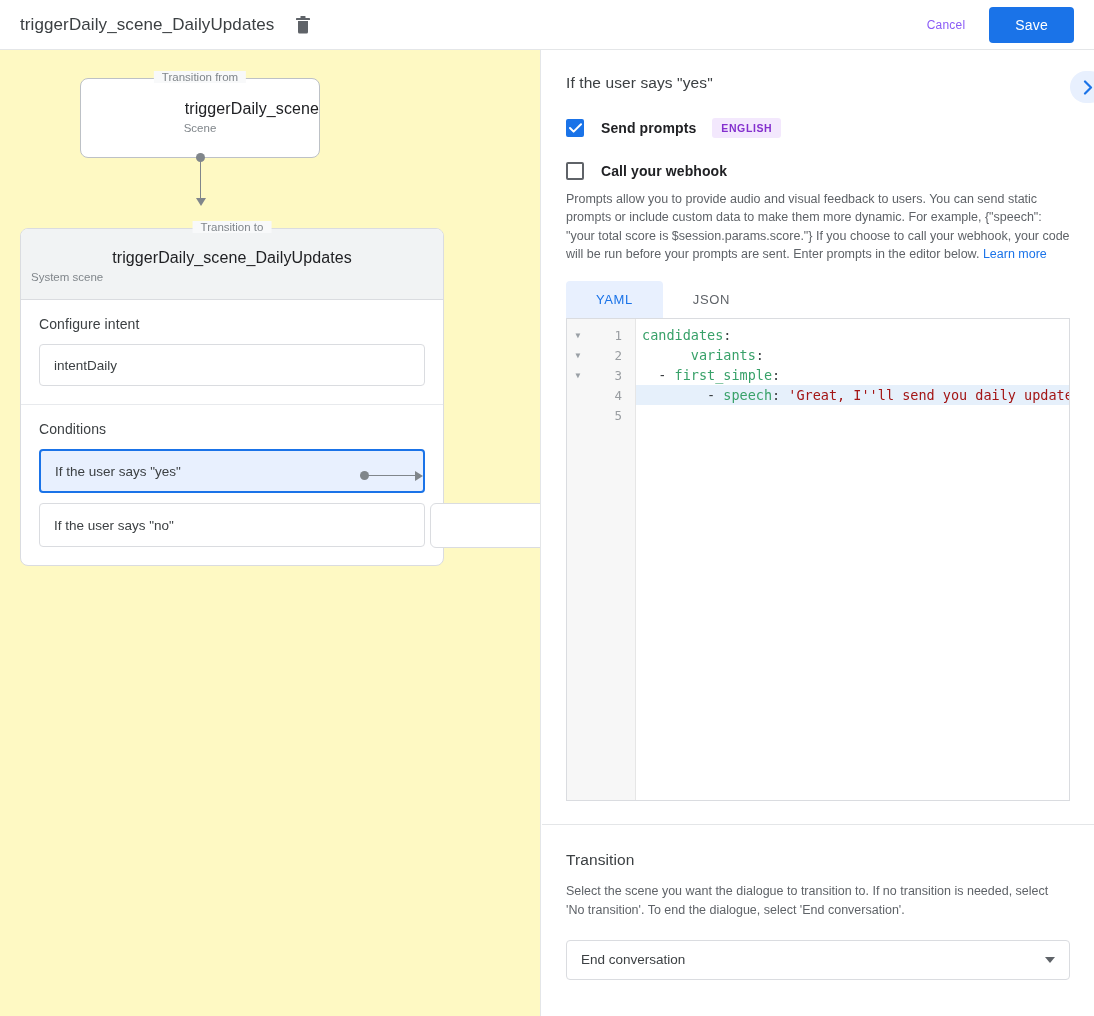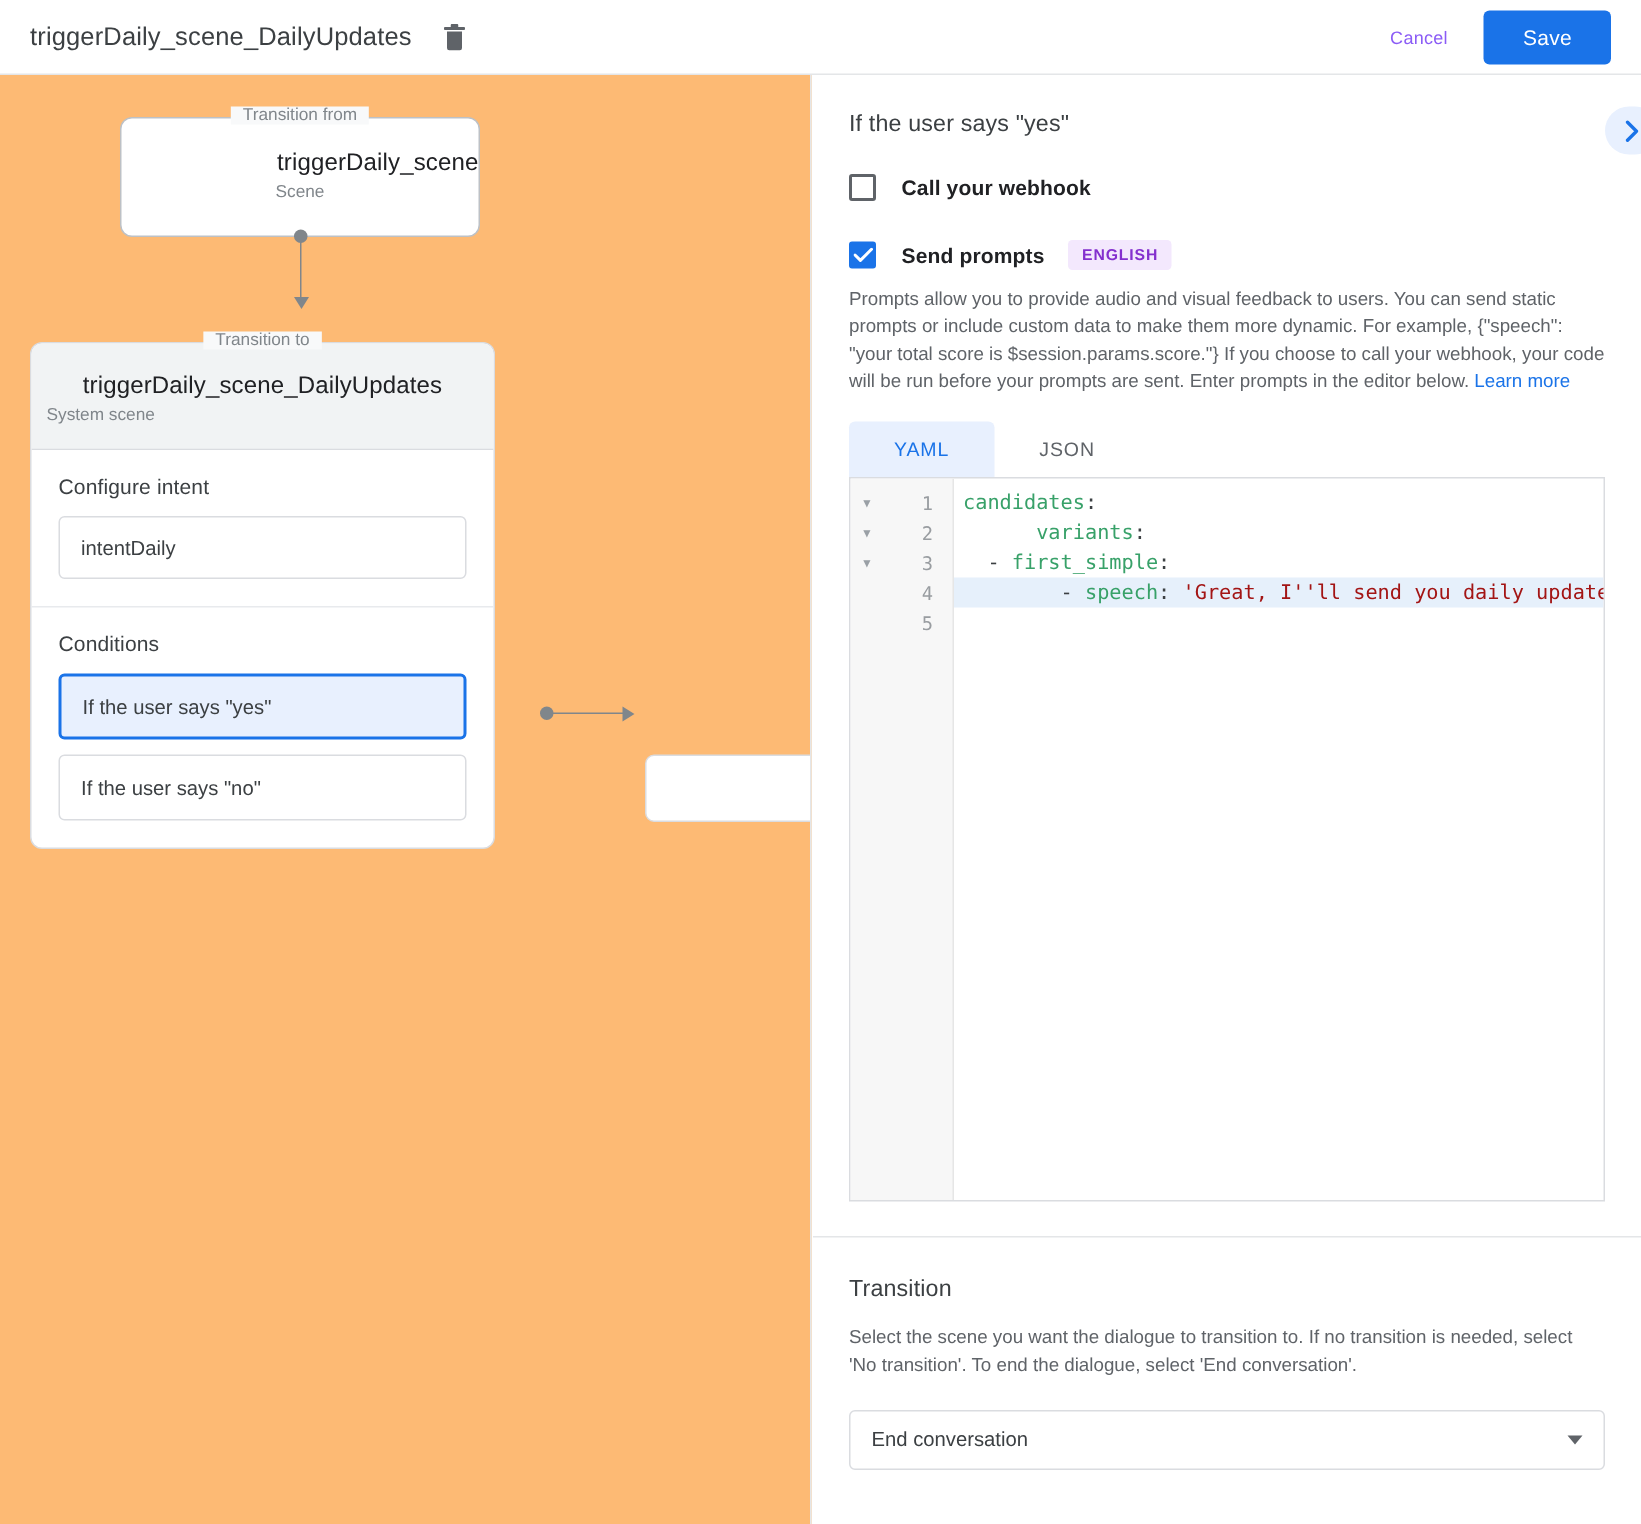--- a/index.html
+++ b/index.html
@@ -39,21 +39,21 @@
   }
   .save-btn {
     background: #1a73e8; color: #fff; font-size: 14px; font-weight: 500;
     padding: 10px 26px; border-radius: 4px; border: none; cursor: pointer;
     letter-spacing: .2px;
   }
 
   
   .canvas {
     position: absolute; left: 0; top: 50px; width: 541px; height: 966px;
-    background: #fdba74; border-right: 1px solid #e4e6e8;
+    background: #fef9c3; border-right: 1px solid #e4e6e8;
     overflow: hidden;
   }
   .fs-legend {
     position: absolute; top: -8px; left: 50%; transform: translateX(-50%);
     background: #f8f9fa; padding: 0 8px;
     font-size: 11.5px; color: #80868b; white-space: nowrap;
   }
 
   
   .node-from {
@@ -86,21 +86,21 @@
     border-top: 8px solid #80868b;
   }
   .arrow-right {
     position: absolute; width: 0; height: 0;
     border-top: 5px solid transparent; border-bottom: 5px solid transparent;
     border-left: 8px solid #80868b;
   }
 
   
   .node-to {
-    position: absolute; left: 20px; top: 178px; width: 310px;
+    position: absolute; left: 20px; top: 178px; width: 424px;
     border: 1px solid #dadce0; border-radius: 8px; background: #ffffff;
   }
   .node-to-header {
     background: #f1f3f4; border-radius: 7px 7px 0 0; padding: 20px 10px 16px;
     border-bottom: 1px solid #dadce0;
   }
   .node-to-header .ttl {
     text-align: center; font-size: 16px; color: #202124; letter-spacing: .1px;
   }
   .node-to-header .sub {
@@ -301,35 +301,35 @@
 
     <div class="rp-top">
       <div class="rp-title">If the user says "yes"</div>
 
       <div class="expand-chevron">
         <svg width="11" height="15" viewBox="0 0 11 15">
           <path d="M2 1.5 L8 7.5 L2 13.5" fill="none" stroke="#1a73e8" stroke-width="2.2" stroke-linecap="round" stroke-linejoin="round"></path>
         </svg>
       </div>
 
-      <div class="chk-row">
-        <div class="chk"></div>
-        <div class="chk-label">Call your webhook</div>
-      </div>
-
       <div class="chk-row" style="margin-top:26px;">
         <div class="chk checked">
           <svg width="13" height="10" viewBox="0 0 13 10">
             <path d="M1 5 L4.6 8.6 L12 1.2" fill="none" stroke="#ffffff" stroke-width="2" stroke-linecap="round" stroke-linejoin="round"></path>
           </svg>
         </div>
         <div class="chk-label">Send prompts</div>
         <div class="lang-badge">ENGLISH</div>
       </div>
 
+      <div class="chk-row">
+        <div class="chk"></div>
+        <div class="chk-label">Call your webhook</div>
+      </div>
+
       <div class="desc">
         <span>Prompts allow you to provide audio and visual feedback to users. You can send static prompts or include custom data to make them more dynamic. For example, {"speech": "your total score is $session.params.score."} If you choose to call your webhook, your code will be run before your prompts are sent. Enter prompts in the editor below.</span>
         <a href="#">Learn more</a>
       </div>
 
       <div class="tabs">
         <div class="tab active">YAML</div>
         <div class="tab">JSON</div>
       </div>
 

